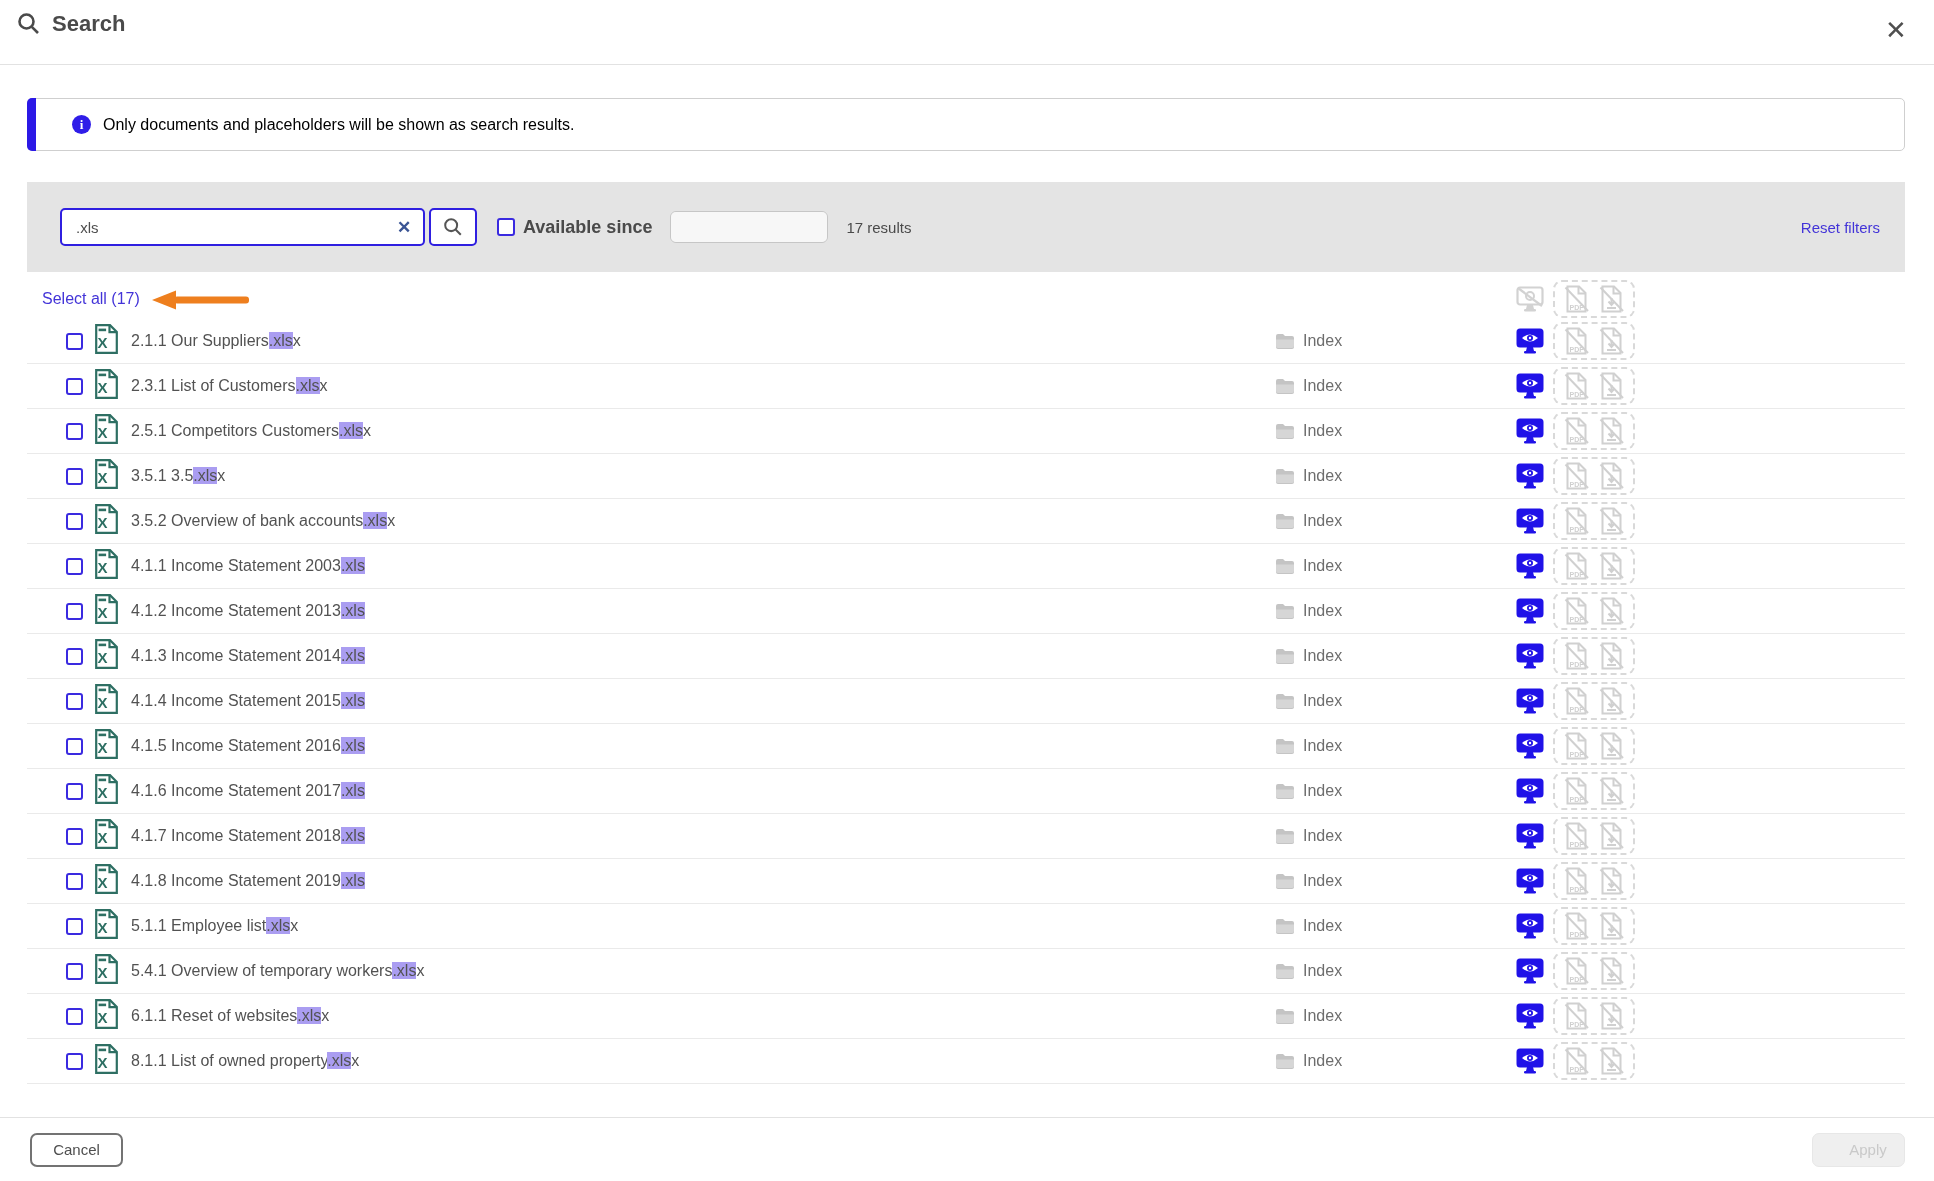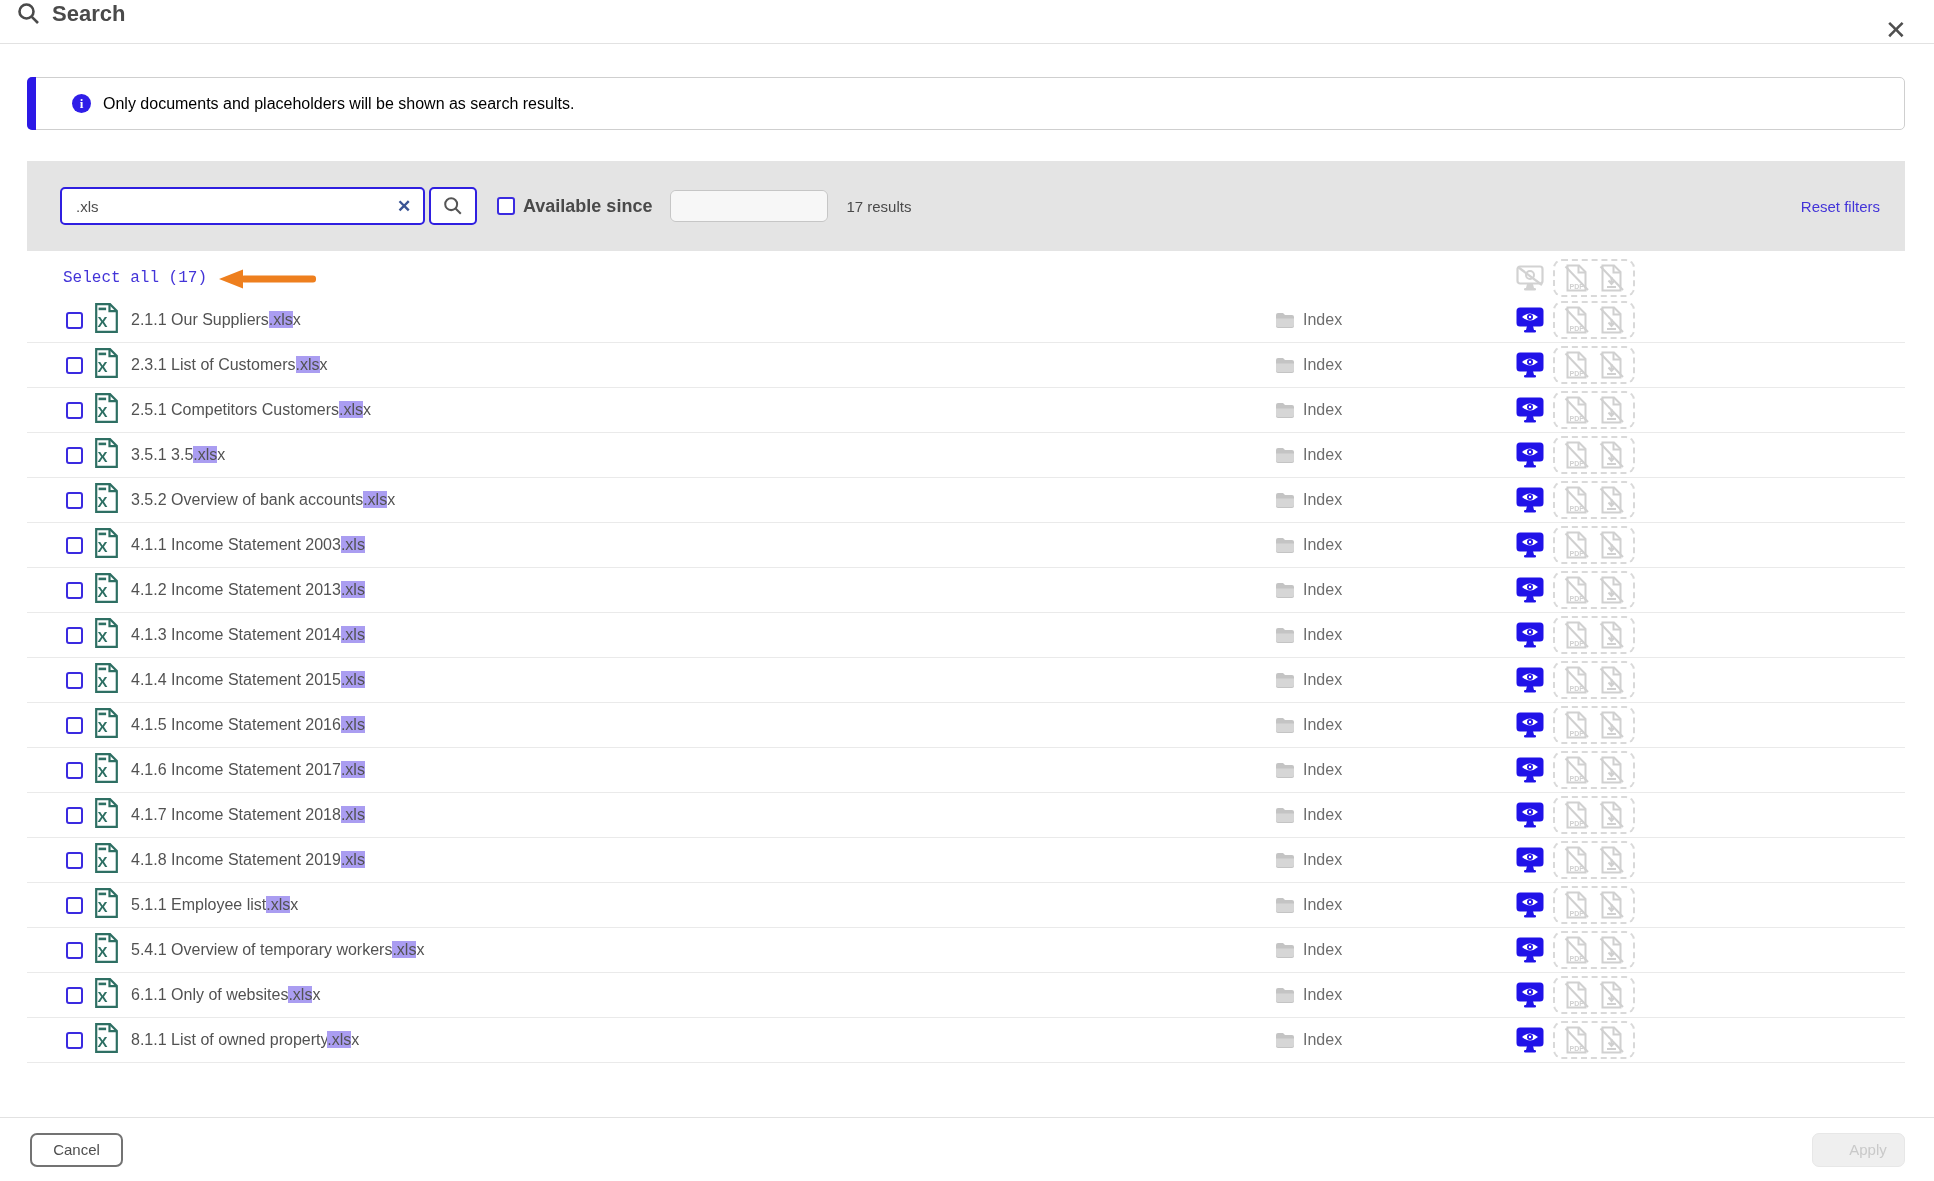--- a/index.html
+++ b/index.html
@@ -1,20 +1,20 @@
 <!DOCTYPE html>
 <html><head>
 <meta charset="utf-8">
 <style>
   * { margin:0; padding:0; box-sizing:border-box; }
   html,body { width:1934px; height:1181px; background:#fff;
     font-family:"Liberation Sans","DejaVu Sans",sans-serif; color:#4e4e4e; overflow:hidden; }
 
   
-  .dlg-header { height:44px; display:flex; align-items:center; padding:0 24px 16px 16px;
+  .dlg-header { height:65px; display:flex; align-items:center; padding:0 24px 16px 16px;
     border-bottom:1px solid #e2e2e2; position:relative; }
   .dlg-title { font-size:22px; font-weight:700; color:#4a4a4a; margin-left:10px; }
   .close-btn { position:absolute; right:22px; top:14px; width:32px; height:32px; border:none;
     background:transparent; font-size:26px; line-height:32px; color:#4f4f4f; cursor:pointer; }
 
   
   .banner { margin:33px 29px 0 27px; height:53px; border:1px solid #cfcfcf; border-radius:5px;
     position:relative; display:flex; align-items:center; padding-left:44px; background:#fff; }
   .banner-accent { position:absolute; left:-1px; top:-1px; bottom:-1px; width:9px;
     background:#2b18e6; border-radius:5px 0 0 5px; }
@@ -43,21 +43,21 @@
     border-radius:6px; background:#f1f1f1; display:flex; overflow:hidden; }
   .date-field { flex:1; border:none; background:#f7f7f7; outline:none; font-family:inherit;
     font-size:14px; padding:0 8px; color:#4e4e4e; }
   .results-count { margin-left:18px; font-size:15px; font-weight:400; color:#4a4a4a; }
   .spacer { flex:1; }
   .link { color:#4334d8; font-size:15px; text-decoration:none; cursor:pointer; }
 
   
   .list-region { margin:0 29px 0 27px; }
   .bulk-row { height:40px; margin-top:7px; position:relative; display:flex; align-items:center; }
-  .select-all { margin-left:36px; font-size:16px;font-family:Liberation Mono, monospace; }
+  .select-all { margin-left:15px; font-size:16px; }
   .annot-arrow { margin-left:12px; margin-top:2px; }
 
   .right-abs { position:absolute; display:flex; align-items:center; }
   .pos-monitor { left:1489px; }
   .pos-dashed  { left:1526px; }
   .pos-folder  { left:1248px; }
   .pos-index   { left:1276px; }
 
   .dashed-group { width:82px; height:38px; border:2px dashed #d9d9d9; border-radius:9px;
     display:flex; align-items:center; justify-content:center; gap:9px; }
@@ -816,21 +816,21 @@
     </span>
   </div>
       <div class="result-row">
     <span class="cbx row-cbx"></span>
     <span class="excel-ic"><svg width="25" height="30" viewBox="0 0 25 30">
     <path d="M2.2 1.2 H16 L22.8 8 V28.8 H2.2 Z" fill="#fff" stroke="#2e6f63" stroke-width="2.2"></path>
     <path d="M15.5 1.2 V8.2 H22.8" fill="none" stroke="#2e6f63" stroke-width="2.2"></path>
     <rect x="4.6" y="4.6" width="7.5" height="2.6" fill="#2e6f63"></rect>
     <text x="8.6" y="24" font-size="15" font-weight="bold" fill="#2e6f63" font-family="Liberation Sans, DejaVu Sans, sans-serif" text-anchor="middle">X</text>
   </svg></span>
-    <span class="fname"><span>6.1.1 Only of websites</span><span class="hl">.xls</span><span>x</span></span>
+    <span class="fname"><span>6.1.1 Reset of websites</span><span class="hl">.xls</span><span>x</span></span>
     <span class="right-abs pos-folder">
           <svg width="20" height="17" viewBox="0 0 20 17">
     <path d="M1 3 a2 2 0 0 1 2-2 h5 l2 2 h7 a2 2 0 0 1 2 2 v9 a2 2 0 0 1 -2 2 h-14 a2 2 0 0 1 -2-2 Z" fill="#c4c4c4"></path>
     <path d="M1 6.5 h18 v6.5 a2 2 0 0 1 -2 2 h-14 a2 2 0 0 1 -2-2 Z" fill="#d6d6d6"></path>
   </svg>
         </span>
     <span class="right-abs pos-index index-label">Index</span>
     <button class="icon-btn right-abs pos-monitor">
           <span><svg width="28" height="27" viewBox="0 0 28 27">
     <rect x="1.5" y="1.5" width="25" height="17" rx="2.5" fill="#2012e8" stroke="#2012e8" stroke-width="2"></rect>

